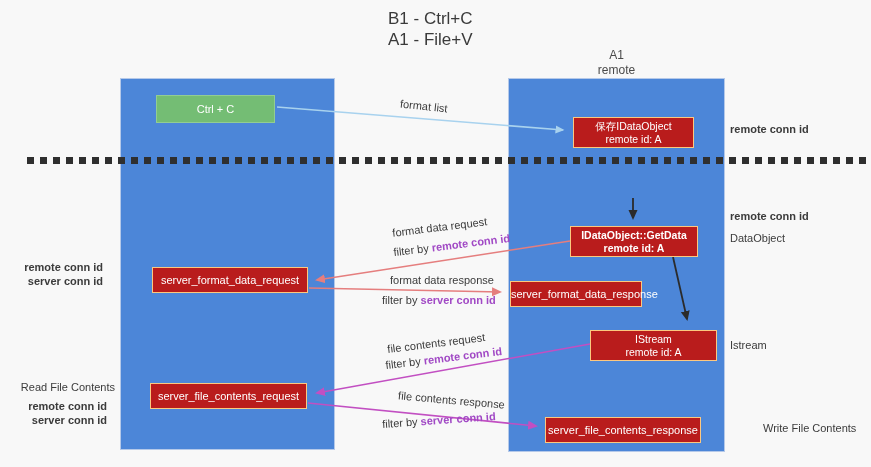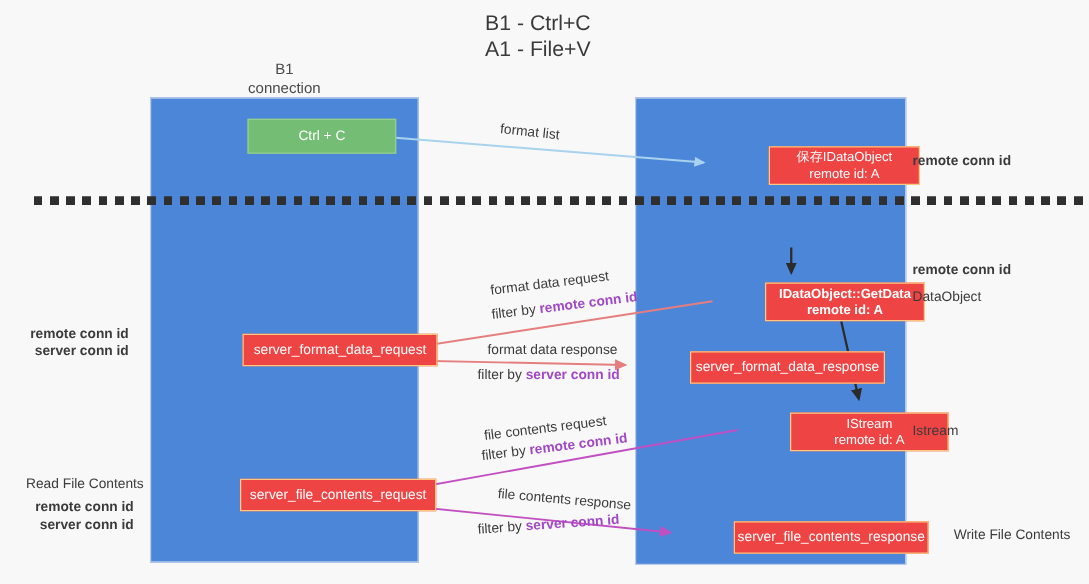--- a/index.html
+++ b/index.html
@@ -16,30 +16,30 @@
   .lane-hdr{position:absolute;top:48px;text-align:center;font-size:12px;line-height:15px;color:#4a4a4a;}
   #hdr-left{left:120px;width:215px;}
   #hdr-right{left:508px;width:217px;}
 
   
   #divider{position:absolute;left:27px;top:157px;width:844px;height:7px;
            background:repeating-linear-gradient(to right,#2f2f2f 0 7px,transparent 7px 13px);}
 
   
   .node{position:absolute;color:#fff;text-align:center;display:flex;flex-direction:column;
-        justify-content:center;box-sizing:border-box;font-size:11px;z-index:3;margin-left:42px;}
-  .orange{background:#ef4444;border:1px solid #fcc87f;}
+        justify-content:center;box-sizing:border-box;font-size:11px;z-index:3;}
+  .orange{background:#b91c1c;border:1px solid #fcc87f;}
   .green{background:#74bd74;border:1px solid #92cd92;}
   .l2{font-size:10.5px;line-height:13px;}
   #n-ctrlc{left:156px;top:95px;width:119px;height:28px;}
   #n-saveobj{left:573px;top:117px;width:121px;height:31px;}
   #n-ctrlv{left:573px;top:171px;width:121px;height:26px;}
   #n-getdata{left:570px;top:226px;width:128px;height:31px;font-weight:bold;}
   #n-fmtreq{left:152px;top:267px;width:156px;height:26px;}
-  #n-fmtresp{left:510px;top:281px;width:156px;height:26px;}
+  #n-fmtresp{left:510px;top:281px;width:132px;height:26px;}
   #n-istream{left:590px;top:330px;width:127px;height:31px;}
   #n-filereq{left:150px;top:383px;width:157px;height:26px;}
   #n-fileresp{left:545px;top:417px;width:156px;height:26px;}
 
   
   #arrows{position:absolute;left:0;top:0;z-index:2;pointer-events:none;}
 
   
   .elabel{position:absolute;font-size:11px;color:#3b3b3b;white-space:nowrap;z-index:4;}
   .b-purple{color:#a149c5;font-weight:bold;}
@@ -71,23 +71,23 @@
 </head>
 <body>
 
 <div class="stage">
 
   <div id="title">
     <div>B1 - Ctrl+C</div>
     <div>A1 - File+V</div>
   </div>
 
-  <div class="lane-hdr" id="hdr-left">
-    <div>B1</div>
-    <div>connection</div>
+  <div class="lane-hdr" id="hdr-right">
+    <div>A1</div>
+    <div>remote</div>
   </div>
 
   <div class="lane" id="lane-left"></div>
   <div class="lane" id="lane-right"></div>
 
   <div id="divider"></div>
 
   <svg id="arrows" width="871" height="467" viewBox="0 0 871 467">
     <defs>
       <marker id="ah-blue" markerWidth="9" markerHeight="9" refX="7.5" refY="4" orient="auto" markerUnits="userSpaceOnUse">

